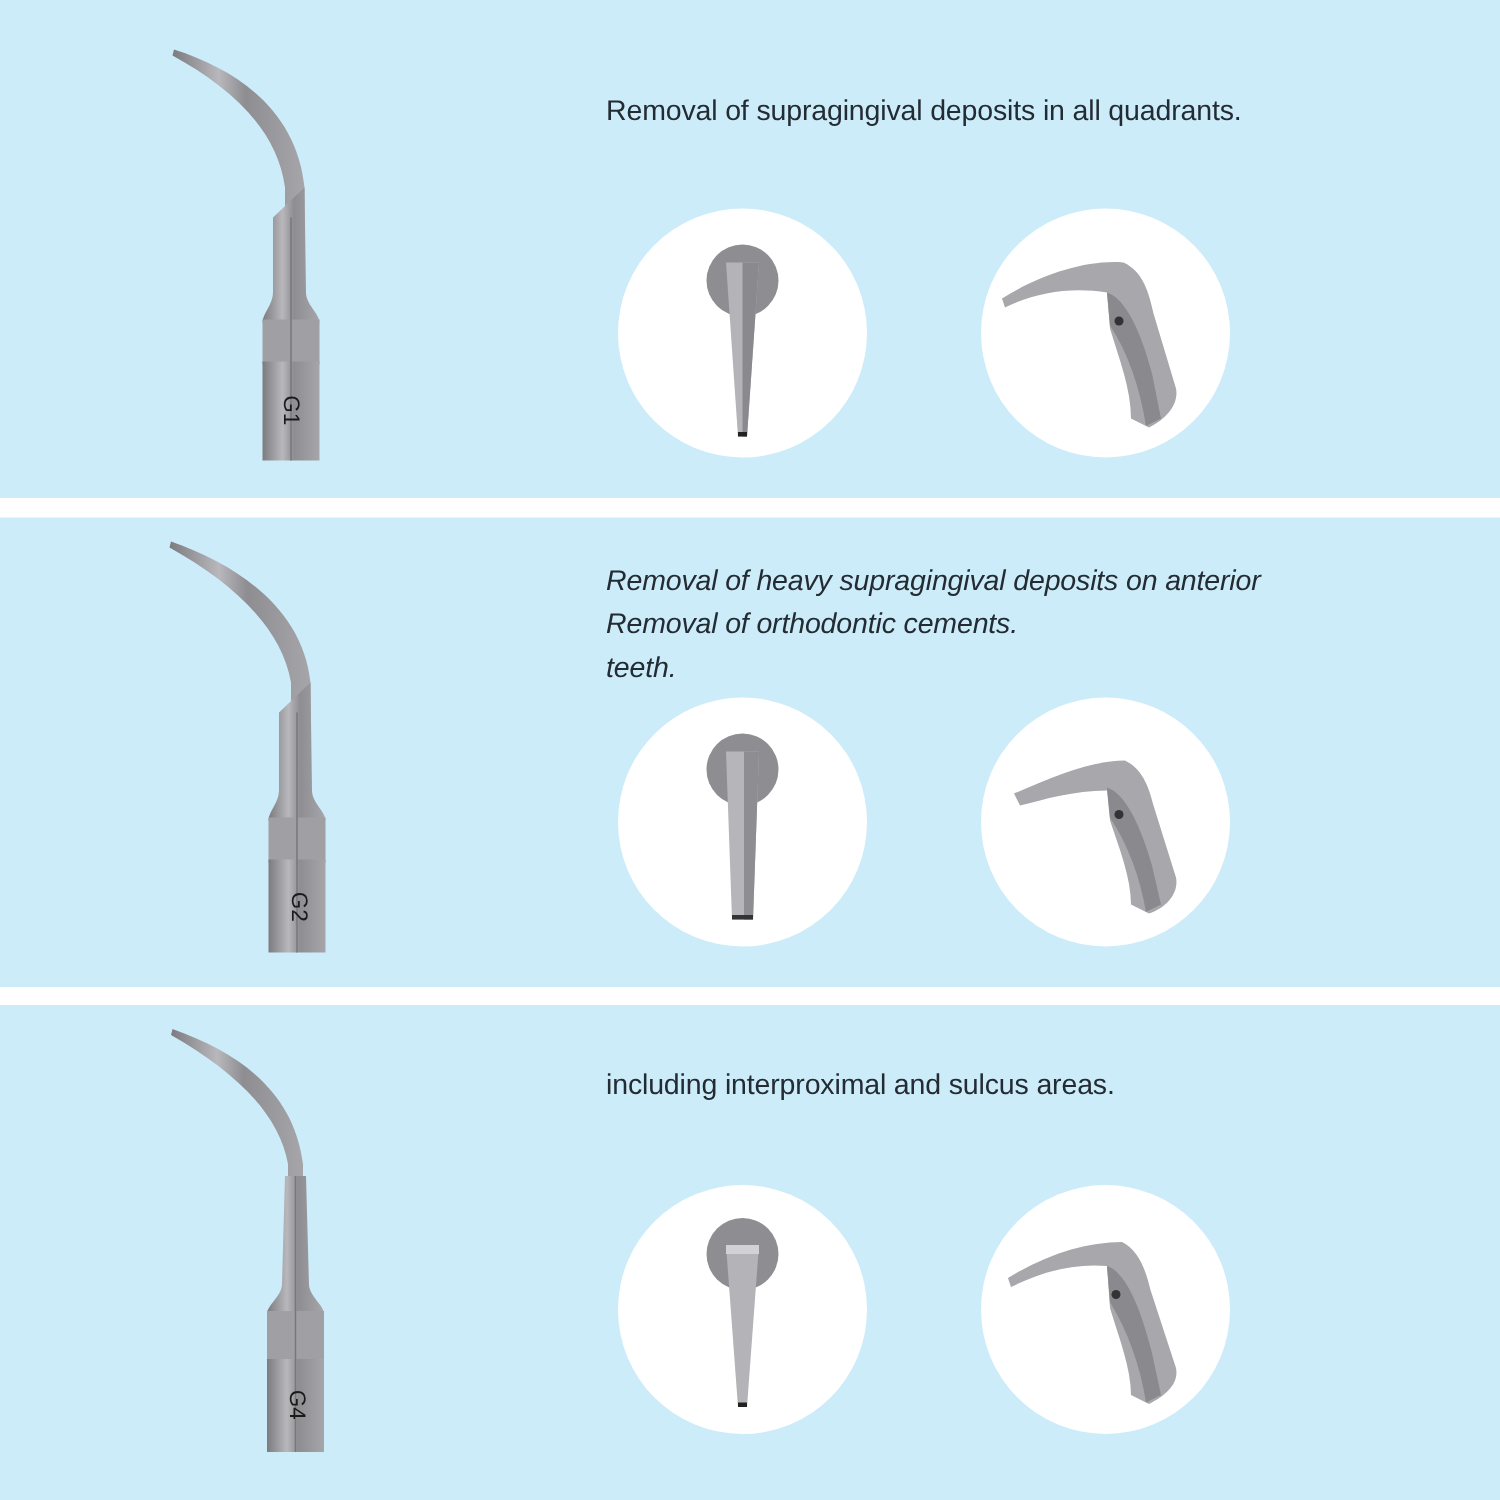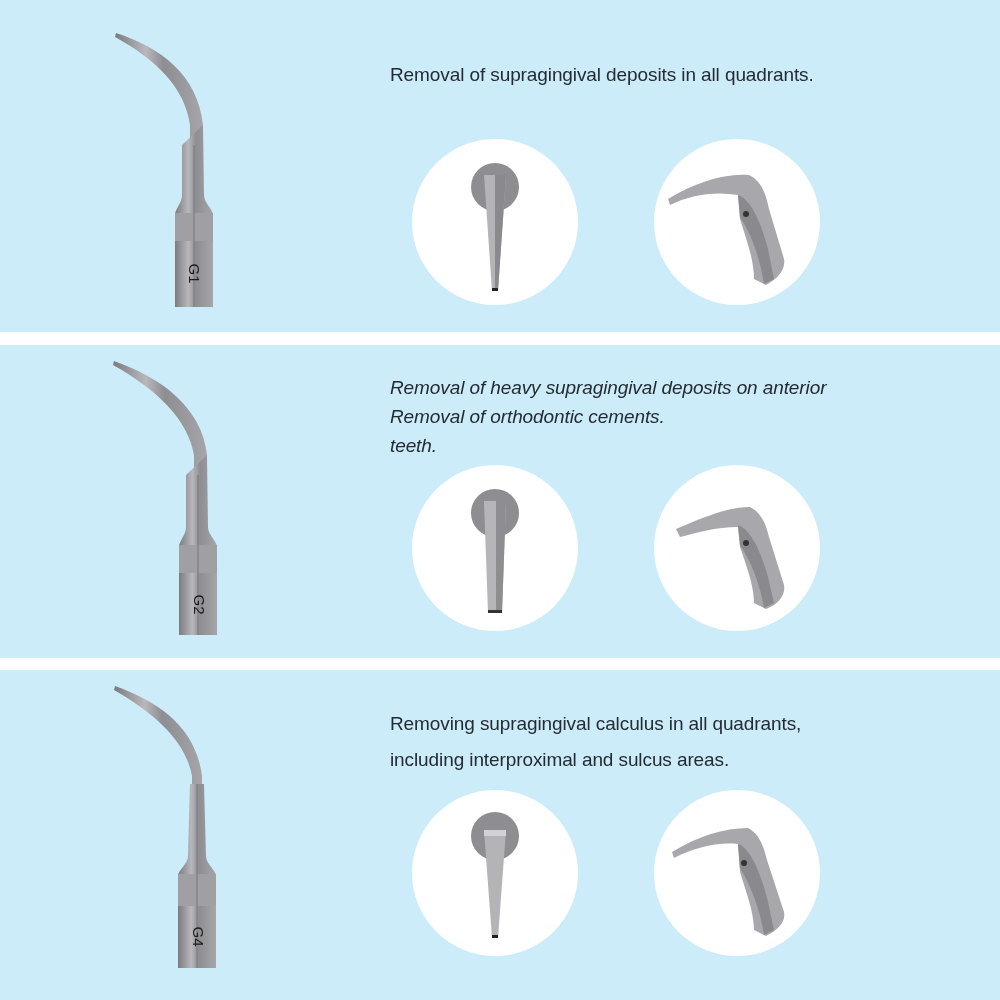--- a/index.html
+++ b/index.html
@@ -10,21 +10,21 @@
     position: relative;
   }
   .panel {
     position: absolute; left: 0; width: 1000px;
     background: #cdecf9;
   }
   #panel-0 { top: 0; height: 332px; }
   #panel-1 { top: 345px; height: 313px; }
   #panel-2 { top: 670px; height: 330px; }
   .desc {
-    position: absolute; left: 390px; width: 520px;
+    position: absolute; left: 404px; width: 520px;
     color: #232b33; font-size: 19px; line-height: 29px;
     letter-spacing: -0.1px;
   }
   .desc .line { display: block; }
   .circle {
     position: absolute; width: 166px; height: 166px; border-radius: 50%;
     background: #ffffff;
   }
   .circle svg, .tip svg { position: absolute; left: 0; top: 0; }
   .tip { position: absolute; width: 160px; height: 320px; }
@@ -135,21 +135,20 @@
       <path d="M15 6 C 60 22, 96 48, 102 96 L 102 110 L 92 110 L 92 96 C 86 62, 56 34, 14 10 Z" fill="url(#metal2)"></path>
       <path d="M90 104 L 104 104 L 106 176 C 106 184, 116 190, 116 196 L 78 196 C 78 190, 88 184, 88 176 Z" fill="url(#metal2)"></path>
       <rect x="78" y="194" width="38" height="34" fill="#a0a0a4"></rect>
       <rect x="78" y="226" width="38" height="62" fill="url(#metal2)"></rect>
       <line x1="97" y1="104" x2="97" y2="288" stroke="#77777b" stroke-width="1"></line>
     </svg>
     <span class="tip-label" style="left:88px;top:248px;">G4</span>
   </div>
 
   <div class="desc" style="top:36px;line-height:36px;">
-    <span class="line">Removing supragingival calculus in all quadrants,</span>
     <span class="line">including interproximal and sulcus areas.</span>
   </div>
 
   <div class="circle" style="left:412px;top:120px;">
     <svg width="166" height="166" viewBox="0 0 166 166">
       <circle cx="83" cy="46" r="24" fill="#8e8e92"></circle>
       <path d="M72 40 L 94 40 L 86 148 L 80 148 Z" fill="#b4b4b8"></path>
       <rect x="72" y="40" width="22" height="6" fill="#d2d2d6"></rect>
       <rect x="80" y="145" width="6" height="3" fill="#222"></rect>
     </svg>

